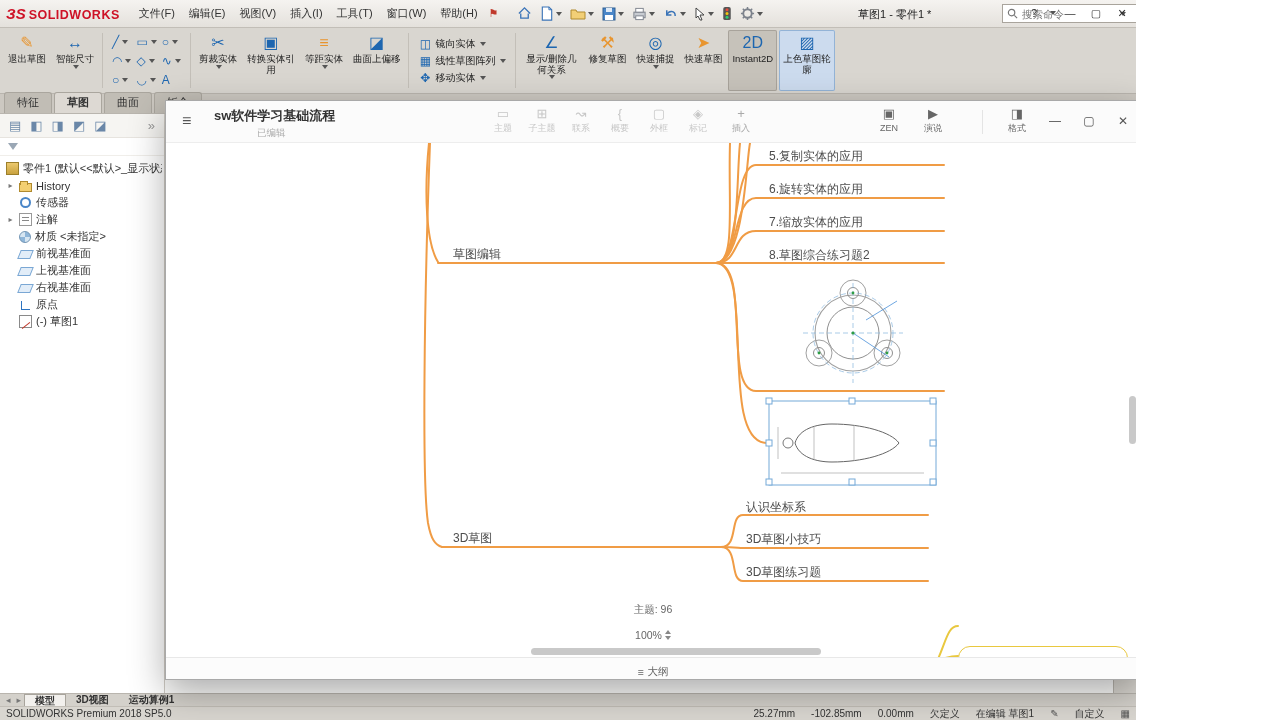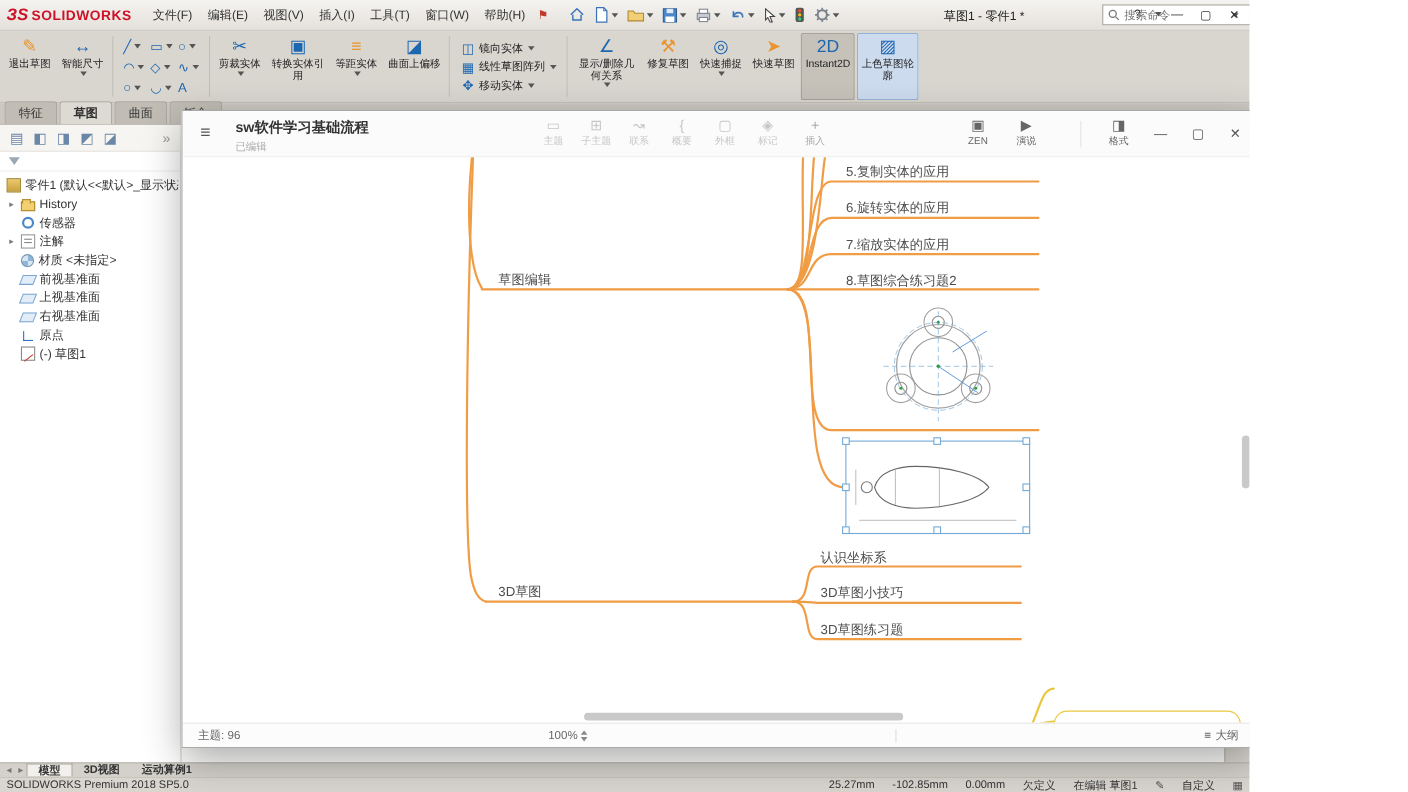--- a/index.html
+++ b/index.html
@@ -94,36 +94,36 @@
   .rs-gear { border-radius:50%; background:#9aa2aa; }
   .rs-green { border-radius:50%; background:radial-gradient(circle at 35% 30%, #b9e4b0, #3f9140); }
 
   
   .mm-window { position:absolute; left:165px; top:100px; width:976px; height:580px; background:#fff;
     border:1px solid #a9a9a9; box-shadow:0 12px 34px rgba(0,0,0,.32); z-index:20; overflow:hidden; }
   .mm-titlebar { position:absolute; left:0; top:0; right:0; height:42px; background:#fbfbfb; border-bottom:1px solid #ededed; }
   .mm-burger { position:absolute; left:16px; top:11px; font-size:16px; color:#555; }
   .mm-titleblock { position:absolute; left:48px; top:6px; }
   .mm-title { font-size:13px; font-weight:bold; color:#333; white-space:nowrap; }
-  .mm-sub { font-size:9.5px; color:#ababab; margin-top:2px; }
+  .mm-sub { font-size:9.5px; color:#ababab; margin-top:2px;margin-left:43px; }
   .mm-tool { position:absolute; top:5px; width:38px; text-align:center; color:#c7c7c7; }
   .mm-tool .tico { font-size:13px; line-height:16px; height:17px; }
   .mm-tool .tlbl { font-size:9px; line-height:10px; }
   .mm-tool.enabled { color:#666; }
   .mm-tbar-sep { position:absolute; top:9px; left:816px; width:1px; height:24px; background:#e4e4e4; }
   .mm-controls { position:absolute; right:0; top:0; display:flex; }
   .mm-wc { width:34px; height:40px; display:flex; align-items:center; justify-content:center; font-size:12px; color:#555; }
   .mm-canvas { position:absolute; left:0; top:42px; right:0; bottom:22px; overflow:hidden; background:#fff; }
   .mm-node { position:absolute; font-size:12px; color:#4d4d4d; white-space:nowrap; }
   .mm-feature-node { position:absolute; left:792px; top:470px; width:170px; height:25px;
     border:1.5px solid #e9c83f; border-radius:13px; background:#fff; color:#9b7c20;
     font-size:11px; display:flex; align-items:center; justify-content:center; white-space:nowrap; }
   .mm-feature-node.partial { top:503px; height:24px; color:transparent; }
   .mm-status { position:absolute; left:0; right:0; bottom:0; height:22px; border-top:1px solid #e8e8e8; background:#fcfcfc;
-    display:flex; align-items:center; justify-content:space-between; gap:12px; padding:0 14px; color:#666; font-size:10.5px; }
+    display:flex; align-items:center; justify-content:flex-end; gap:12px; padding:0 14px; color:#666; font-size:10.5px;flex-direction:column; }
   .mm-status .sep { width:1px; height:12px; background:#ddd; }
   .stepper { display:inline-flex; flex-direction:column; margin-left:3px; }
   .stepper i { width:0; height:0; border-left:3px solid transparent; border-right:3px solid transparent; }
   .stepper .up { border-bottom:4px solid #888; margin-bottom:2px; }
   .stepper .dn { border-top:4px solid #888; }
 
   
   .modeltabs { position:absolute; left:0; right:0; bottom:14px; height:13px; background:#d4d1cb;
     border-top:1px solid #b9b5ae; display:flex; align-items:stretch; font-size:10px; color:#333; padding-left:3px; }
   .mtab-ico { display:flex; align-items:center; padding:0 3px; color:#777; font-size:9px; }

